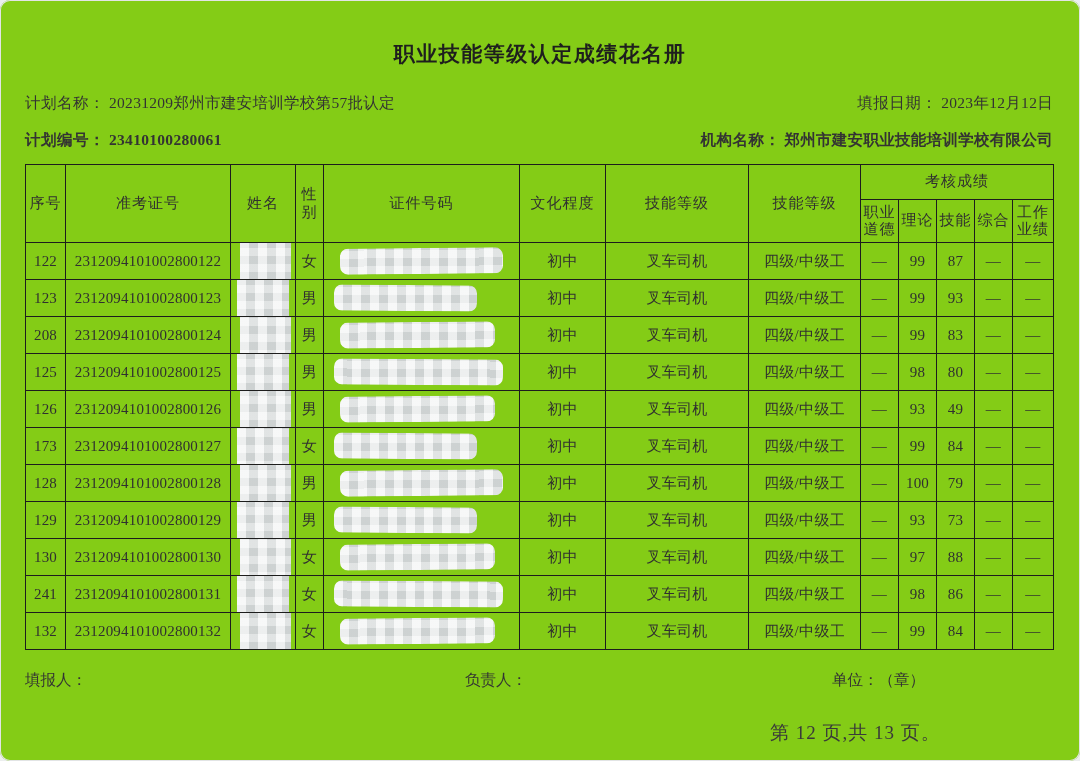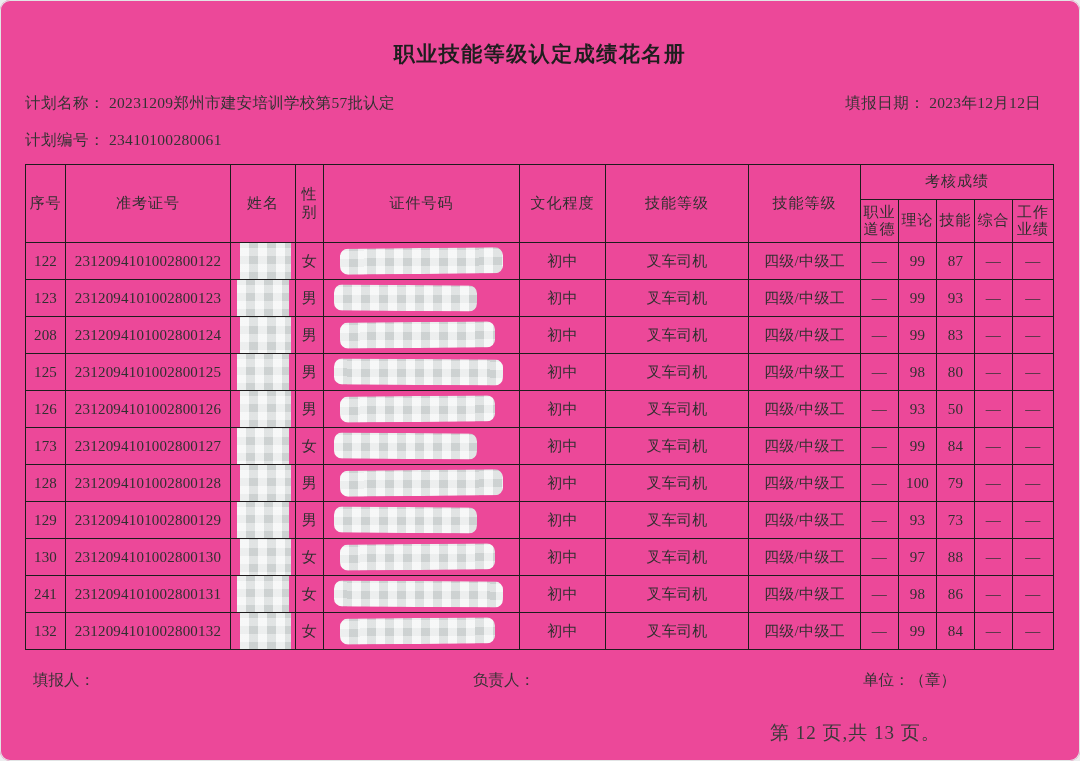--- a/index.html
+++ b/index.html
@@ -1,33 +1,33 @@
 <!DOCTYPE html>
 <html><head>
 <meta charset="utf-8">
 <style>
   html,body { margin:0; padding:0; background:#eceeef; }
   .page {
     position:relative; width:1080px; height:761px; margin:0 auto;
-    background:#ec4899; border-radius:10px; overflow:hidden;
+    background:#84cc16; border-radius:10px; overflow:hidden;
     box-shadow: inset 0 0 0 1px #e2e4e5;
     font-family:"Liberation Serif","DejaVu Serif",serif;
     color:#2d2d2d;
   }
   .title {
     padding-top:40px; text-align:center;
     font-family:"Liberation Sans","DejaVu Sans",sans-serif;
     font-weight:bold; font-size:21px; letter-spacing:1.5px; color:#1e1e1e;
   }
   .meta-row {
     display:flex; justify-content:space-between;
-    padding:0 39px 0 25px; font-size:15.5px; color:#333;
+    padding:0 27px 0 25px; font-size:15.5px; color:#333;
   }
   .meta-row.first { margin-top:25px; }
-  .meta-row.second { margin-top:16px; }
+  .meta-row.second { margin-top:16px;font-weight:bold; }
   .meta-item .lbl { letter-spacing:0.5px; }
   .meta-item .val { margin-left:4px; letter-spacing:0.3px; }
 
   table.roster {
     border-collapse:collapse; table-layout:fixed;
     width:1028px; margin:13px 27px 0 25px;
   }
   .roster th, .roster td {
     border:1.6px solid #1d1d1d; padding:0;
     text-align:center; vertical-align:middle;
@@ -50,24 +50,24 @@
       repeating-linear-gradient(0deg, rgba(255,255,255,0.35) 0 8px, rgba(110,120,120,0.10) 8px 16px);
   }
   .redact-name { left:6px; right:6px; top:-9px; bottom:-9px; }
   .redact-id   { left:16px; right:24px; top:5px; bottom:5px; border-radius:8px; transform:rotate(-0.5deg); }
   tbody tr:nth-child(even) .redact-id { left:10px; right:42px; transform:rotate(0.4deg); }
   tbody tr:nth-child(3n+1) .redact-id { right:16px; }
   tbody tr:nth-child(odd) .redact-name { left:9px; right:4px; }
   tbody tr:nth-child(3n) .redact-name { top:-13px; bottom:-5px; }
 
   .footer { position:absolute; left:0; top:670px; width:100%; font-size:15.5px; color:#333; }
-  .footer .f-item { position:absolute; white-space:nowrap;margin-left:8px; }
+  .footer .f-item { position:absolute; white-space:nowrap; }
   .f-filler  { left:25px; }
   .f-manager { left:465px; }
-  .f-unit    { left:855px; }
+  .f-unit    { left:832px; }
   .page-indicator {
     position:absolute; left:770px; top:720px;
     font-size:19px; color:#3a3a3a; letter-spacing:1px; white-space:nowrap;
   }
 </style>
 </head>
 <body>
 
 <div class="page">
 
@@ -78,20 +78,23 @@
       <span class="lbl">计划名称：</span><span class="val">20231209郑州市建安培训学校第57批认定</span>
     </div>
     <div class="meta-item">
       <span class="lbl">填报日期：</span><span class="val">2023年12月12日</span>
     </div>
   </div>
 
   <div class="meta-row second">
     <div class="meta-item">
       <span class="lbl">计划编号：</span><span class="val">23410100280061</span>
+    </div>
+    <div class="meta-item">
+      <span class="lbl">机构名称：</span><span class="val">郑州市建安职业技能培训学校有限公司</span>
     </div>
   </div>
 
   <table class="roster">
     <colgroup>
       <col style="width:40px">
         <col style="width:165px">
         <col style="width:65px">
         <col style="width:28px">
       <col style="width:196px">
@@ -209,21 +212,21 @@
           </td>
       <td>男</td>
       <td class="id-cell">
             <div class="redact redact-id"></div>
           </td>
       <td>初中</td>
       <td>叉车司机</td>
       <td>四级/中级工</td>
       <td>—</td>
       <td class="num">93</td>
-      <td class="num">50</td>
+      <td class="num">49</td>
       <td>—</td>
       <td>—</td>
     </tr>
         <tr>
       <td class="num">173</td>
       <td class="num">2312094101002800127</td>
       <td class="name-cell">
             <div class="redact redact-name"></div>
           </td>
       <td>女</td>

